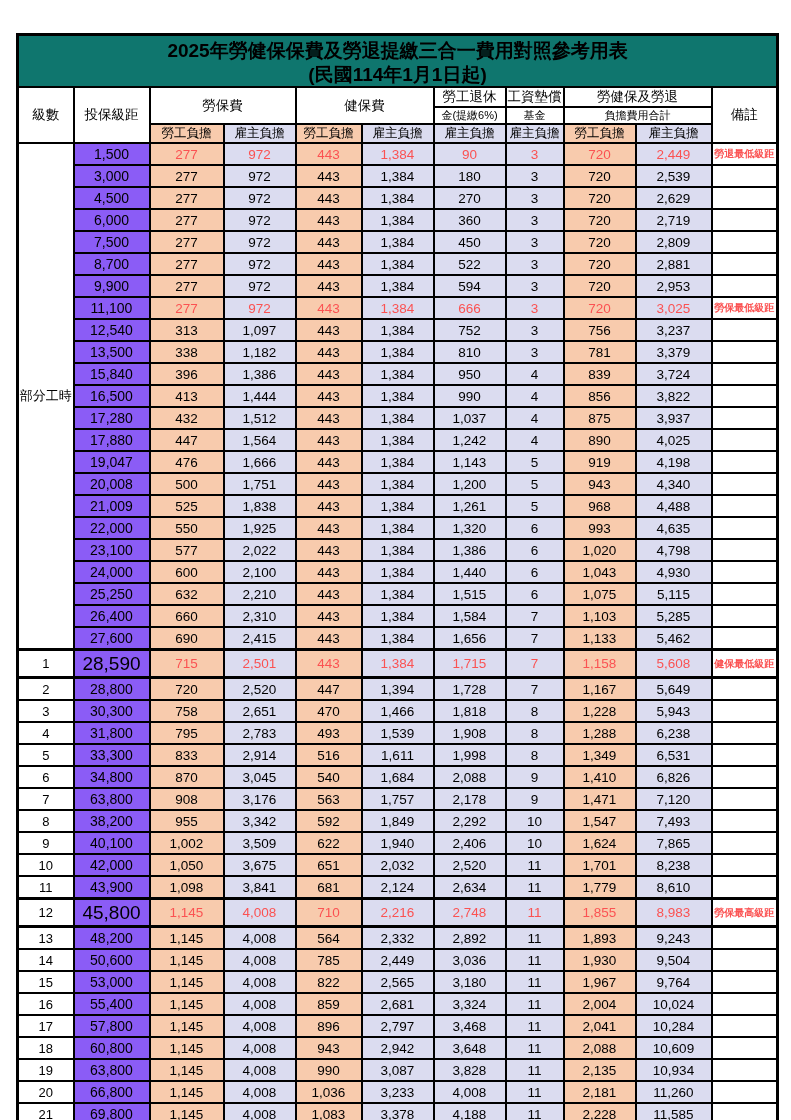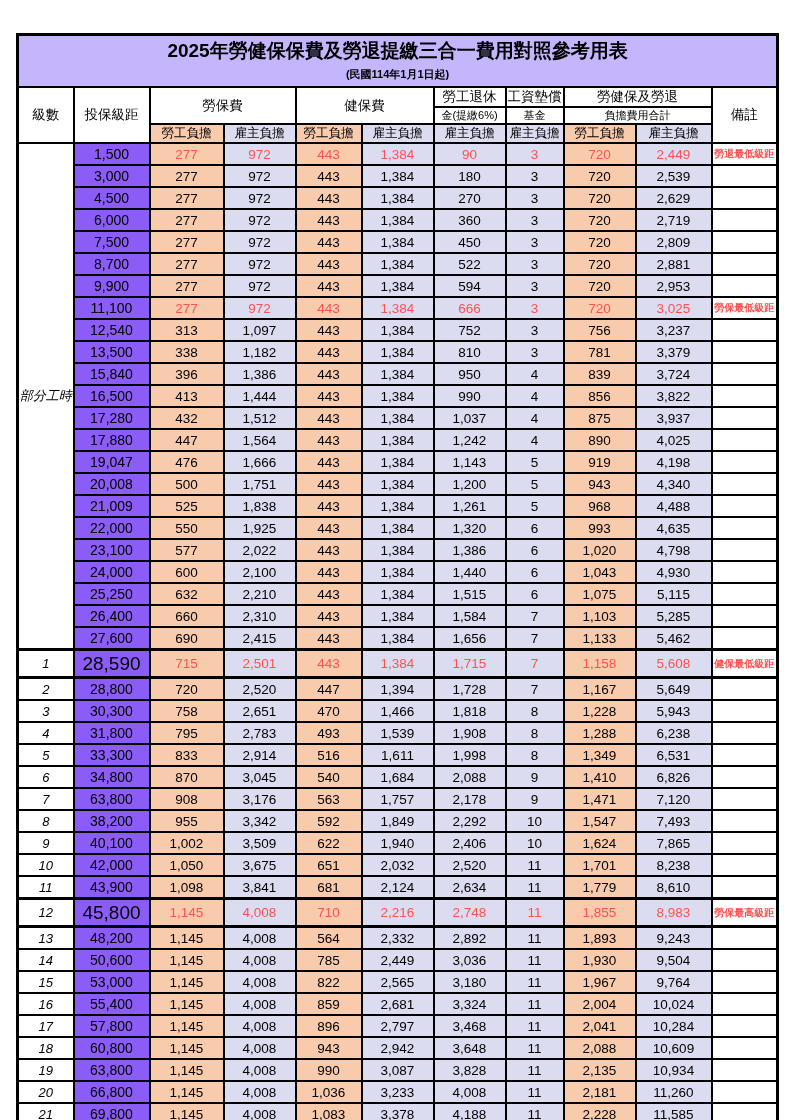--- a/index.html
+++ b/index.html
@@ -17,31 +17,31 @@
   }
   .fee th, .fee td {
     border:2px solid #000;
     text-align:center;
     vertical-align:middle;
     padding:0;
     overflow:hidden;
     white-space:nowrap;
     font-weight:normal;
   }
-  .title-cell { height:50px; background:#c4b5fd; }
+  .title-cell { height:50px; background:#0f766e; }
   .title-line1 { font-size:19px; font-weight:bold; line-height:26px; }
-  .title-line2 { font-size:11px; font-weight:bold; line-height:21px; }
+  .title-line2 { font-size:19px; font-weight:bold; line-height:21px; }
   tr.ha th { height:15px; font-size:13.5px; }
   tr.hb th { height:15px; font-size:11px; }
   tr.hc th { height:17px; font-size:12.5px; }
   .group-head { font-size:14px; }
   .emp { background:#F8CBAD; }
   .er  { background:#DBDCF0; }
   tbody td { height:20px; font-size:13.5px; }
-  td.level   { font-size:13px; background:#fff;font-style:italic; }
+  td.level   { font-size:13px; background:#fff; }
   td.bracket { font-size:14px; background:#8b5cf6; }
   td.remark  { font-size:10px; font-weight:bold; color:#FB5252; background:#fff;margin-top:28px; }
   tr.hl td.val { color:#FB5252; }
   tr.big td { height:25px; }
   tr.big td.bracket { font-size:19px; font-weight:normal; }
   tr.big { border-top:3px solid #000; border-bottom:3px solid #000; }
 </style>
 </head>
 <body>
 

